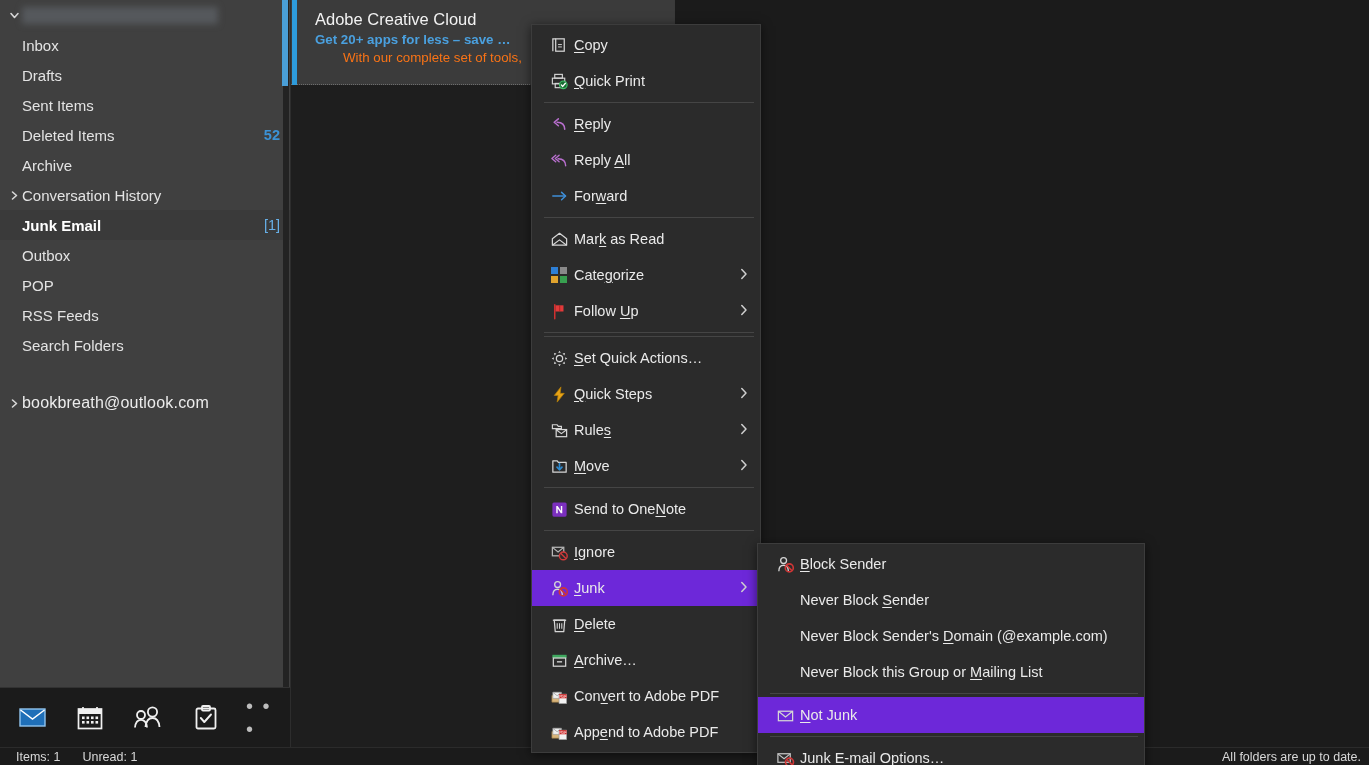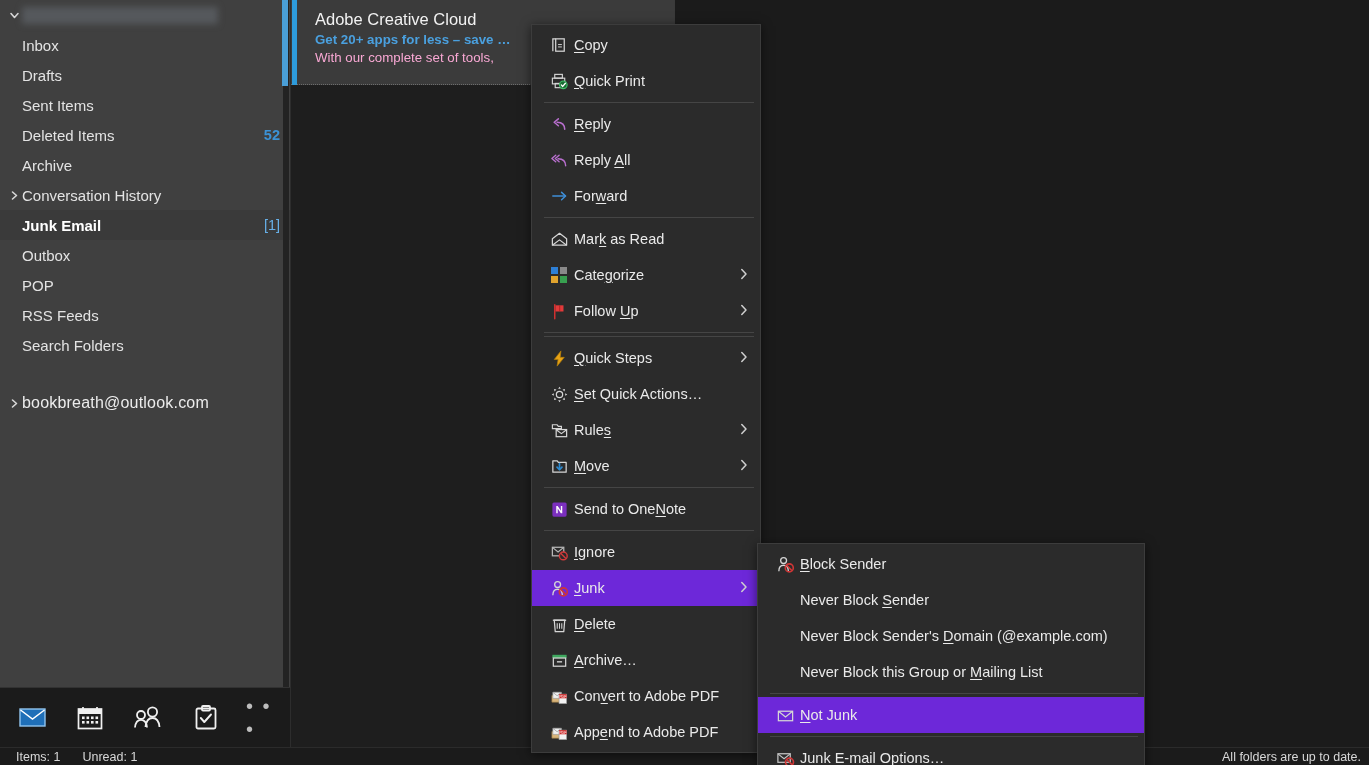--- a/index.html
+++ b/index.html
@@ -91,22 +91,22 @@
   }
   .msg-sender {
     font-size: 16.5px; color: #f2f2f2; margin-bottom: 3px;
     white-space: nowrap; overflow: hidden;
   }
   .msg-subject {
     font-size: 13.3px; color: #4aa0df; font-weight: 700;
     margin-bottom: 3px; white-space: nowrap; overflow: hidden;
   }
   .msg-preview {
-    font-size: 13.3px; color: #f9a8d4;
-    white-space: nowrap; overflow: hidden;
+    font-size: 13.3px; color: #f97316;
+    white-space: nowrap; overflow: hidden; margin-left: 28px;
   }
 
   
   #readpane {
     position: absolute; left: 676px; top: 0;
     width: 693px; height: 747px;
     background: #1b1b1b;
     display: flex; flex-direction: column;
     align-items: center; justify-content: flex-start;
     padding-top: 258px;
@@ -393,36 +393,36 @@
         <span class="mi-lb">Follow <u>U</u>p</span>
         <span class="mi-ar"><svg width="8" height="12" viewBox="0 0 8 12">
             <path d="M1.8 1.5 L6 6 L1.8 10.5" fill="none" stroke="#cfcfcf" stroke-width="1.5" stroke-linecap="round" stroke-linejoin="round"></path>
           </svg></span>
       </div>
       <div class="sep"></div>
       <div class="sep"></div>
       <div class="mi">
         <span class="mi-ic">
           <svg width="19" height="19" viewBox="0 0 20 20">
+            <circle cx="10" cy="10" r="3.3" fill="none" stroke="#d6d6d6" stroke-width="1.3"></circle>
+            <path d="M10 1.8 l1.4 2.2 h-2.8 Z M10 18.2 l-1.4-2.2 h2.8 Z M1.8 10 l2.2-1.4 v2.8 Z M18.2 10 l-2.2 1.4 v-2.8 Z M4.2 4.2 l2.6.6 -2 2 Z M15.8 15.8 l-2.6-.6 2-2 Z M15.8 4.2 l-.6 2.6 -2-2 Z M4.2 15.8 l.6-2.6 2 2 Z" fill="#d6d6d6"></path>
+          </svg>
+        </span>
+        <span class="mi-lb"><u>S</u>et Quick Actions…</span>
+      </div>
+      <div class="mi">
+        <span class="mi-ic">
+          <svg width="19" height="19" viewBox="0 0 20 20">
             <path d="M11.5 2 L4.5 11 h4 L7.5 18 L15 8.8 h-4.3 Z" fill="#e8a317" stroke="#b37d08" stroke-width=".8" stroke-linejoin="round"></path>
           </svg>
         </span>
         <span class="mi-lb"><u>Q</u>uick Steps</span>
         <span class="mi-ar"><svg width="8" height="12" viewBox="0 0 8 12">
             <path d="M1.8 1.5 L6 6 L1.8 10.5" fill="none" stroke="#cfcfcf" stroke-width="1.5" stroke-linecap="round" stroke-linejoin="round"></path>
           </svg></span>
-      </div>
-      <div class="mi">
-        <span class="mi-ic">
-          <svg width="19" height="19" viewBox="0 0 20 20">
-            <circle cx="10" cy="10" r="3.3" fill="none" stroke="#d6d6d6" stroke-width="1.3"></circle>
-            <path d="M10 1.8 l1.4 2.2 h-2.8 Z M10 18.2 l-1.4-2.2 h2.8 Z M1.8 10 l2.2-1.4 v2.8 Z M18.2 10 l-2.2 1.4 v-2.8 Z M4.2 4.2 l2.6.6 -2 2 Z M15.8 15.8 l-2.6-.6 2-2 Z M15.8 4.2 l-.6 2.6 -2-2 Z M4.2 15.8 l.6-2.6 2 2 Z" fill="#d6d6d6"></path>
-          </svg>
-        </span>
-        <span class="mi-lb"><u>S</u>et Quick Actions…</span>
       </div>
       <div class="mi">
         <span class="mi-ic">
           <svg width="19" height="19" viewBox="0 0 20 20">
             <path d="M2.5 4 h5 l1.3 1.6 h3.2 V8 H2.5 Z" fill="none" stroke="#d6d6d6" stroke-width="1.2"></path>
             <rect x="6.5" y="9" width="11" height="7.5" fill="none" stroke="#d6d6d6" stroke-width="1.3"></rect>
             <path d="M6.9 9.4 L12 13.3 L17.1 9.4" fill="none" stroke="#d6d6d6" stroke-width="1.2"></path>
           </svg>
         </span>
         <span class="mi-lb">Rule<u>s</u></span>

